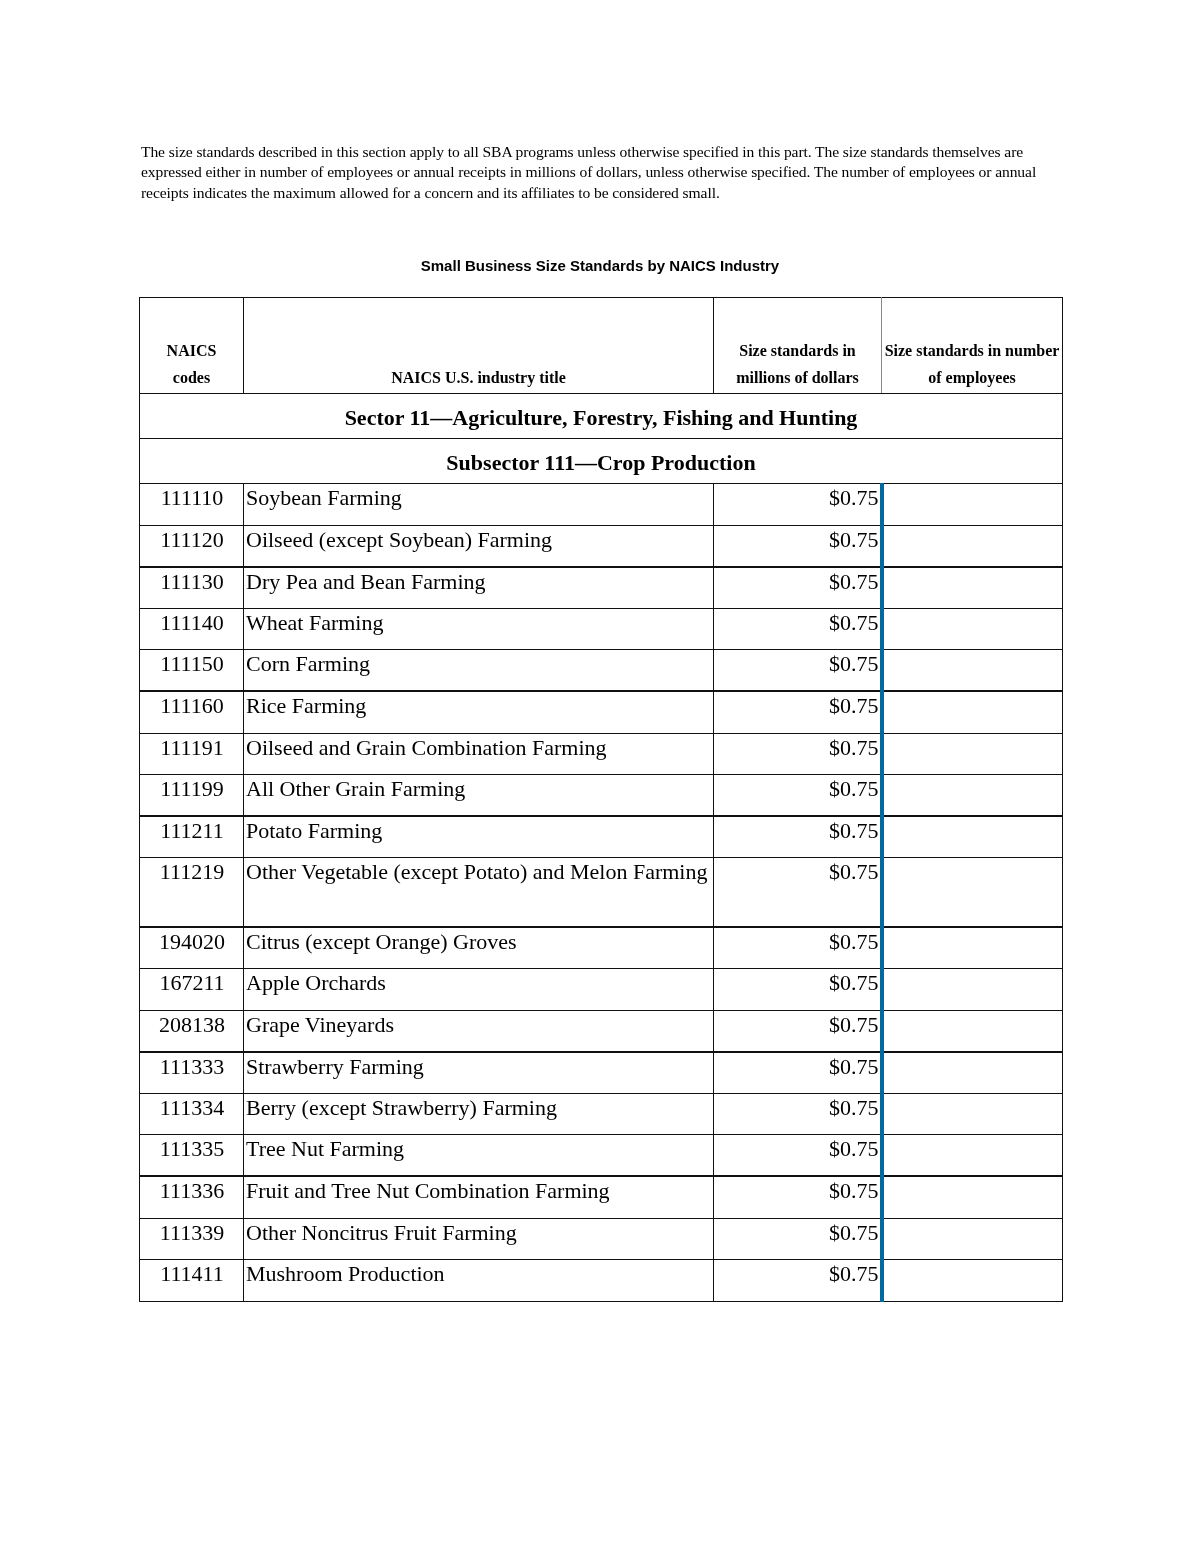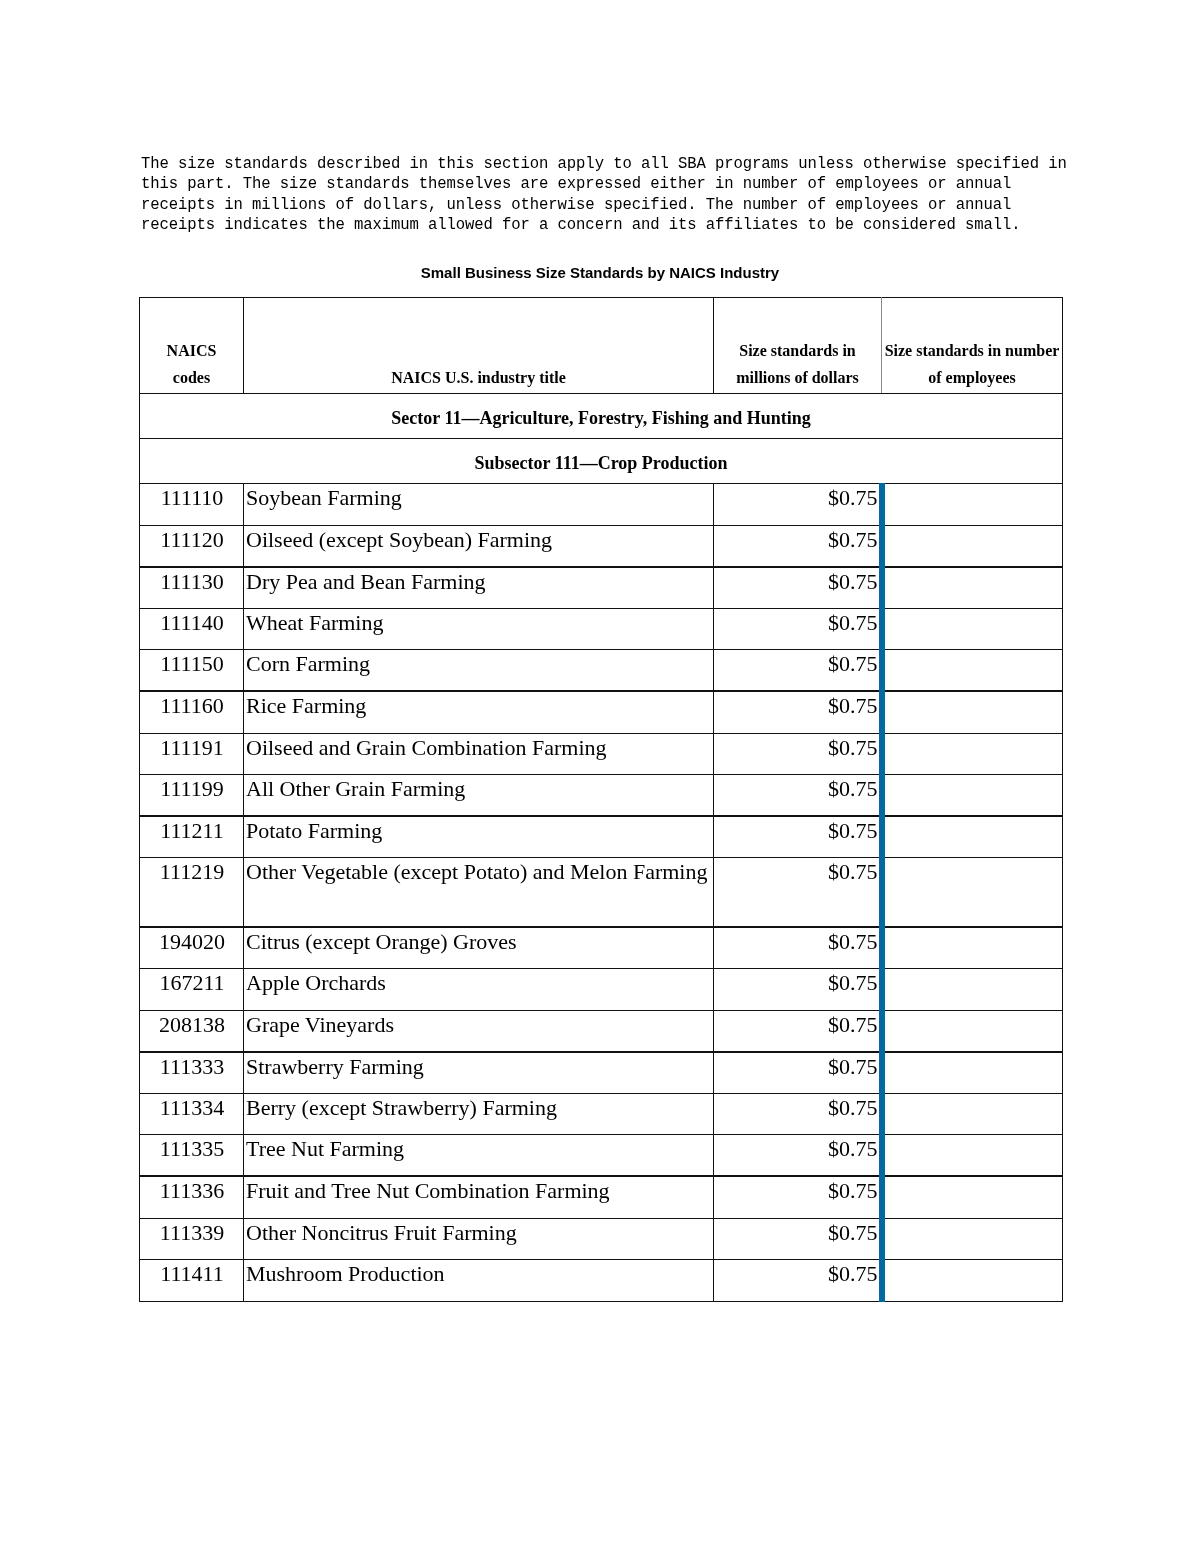--- a/index.html
+++ b/index.html
@@ -1,46 +1,46 @@
 <!DOCTYPE html>
 <html><head>
   <meta charset="utf-8">
   <style>
     html, body { margin: 0; padding: 0; background: #ffffff; }
     body { width: 1200px; height: 1549px; position: relative; overflow: hidden; color: #000; }
     .intro {
-      position: absolute; left: 141px; top: 154px; width: 930px;
-      font-family: Liberation Mono, monospace; font-size: 15.6px; line-height: 20.3px;
+      position: absolute; left: 141px; top: 142px; width: 930px;
+      font-family: Liberation Serif, serif; font-size: 15.6px; line-height: 20.3px;
       letter-spacing: -0.1px;
     }
     .caption {
-      position: absolute; left: 0; width: 1200px; top: 264px; text-align: center;
+      position: absolute; left: 0; width: 1200px; top: 257px; text-align: center;
       font-family: "Liberation Sans", sans-serif; font-size: 15px; font-weight: bold;
     }
     table.grid {
       position: absolute; left: 139px; top: 297px; width: 923px;
       border-collapse: collapse; table-layout: fixed;
       font-family: "Liberation Serif", serif; color: #000;
     }
     table.grid td, table.grid th {
       border: 1.6px solid #111; padding: 0; vertical-align: top;
     }
     th {
       font-weight: bold; font-size: 16px; line-height: 27px;
       vertical-align: bottom !important; text-align: center; padding-bottom: 2px !important;
     }
     th.col-num { border-right: 1px solid #888 !important; }
     .band td {
-      font-weight: bold; font-size: 18px; text-align: center; height: 40px;
+      font-weight: bold; font-size: 22px; text-align: center; height: 40px;
       vertical-align: middle !important; padding-top: 4px !important;
     }
     .row td { font-size: 22px; line-height: 27px; height: 41.6px; box-sizing: border-box; padding-top: 11px; }
     .row td.code { padding-left: 1px; text-align: center; }
     .row td.title { padding-left: 2px; font-family: Liberation Serif, serif; }
-    .row td.amount { text-align: right; padding-right: 1px; border-right: 6px solid #0369a1; }
+    .row td.amount { text-align: right; padding-right: 1px; border-right: 4px solid #0369a1; }
     .row.tall td { height: 69px; }
     .row.thick td { border-top-width: 2.4px; }
   </style>
 </head>
 <body>
 
 <p class="intro" style="margin:0">The size standards described in this section apply to all SBA programs unless otherwise specified in this part. The size standards themselves are expressed either in number of employees or annual receipts in millions of dollars, unless otherwise specified. The number of employees or annual receipts indicates the maximum allowed for a concern and its affiliates to be considered small.</p>
 
 <div class="caption">Small Business Size Standards by NAICS Industry</div>
 

